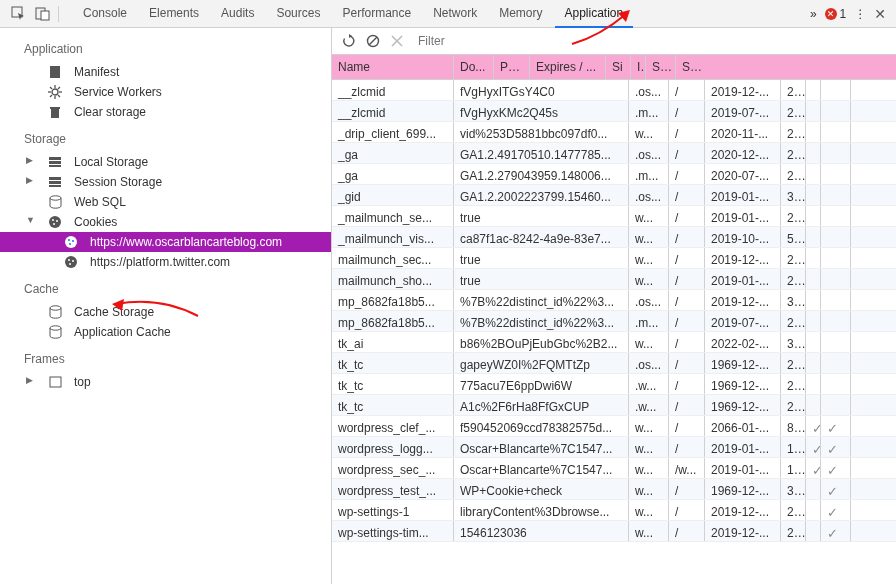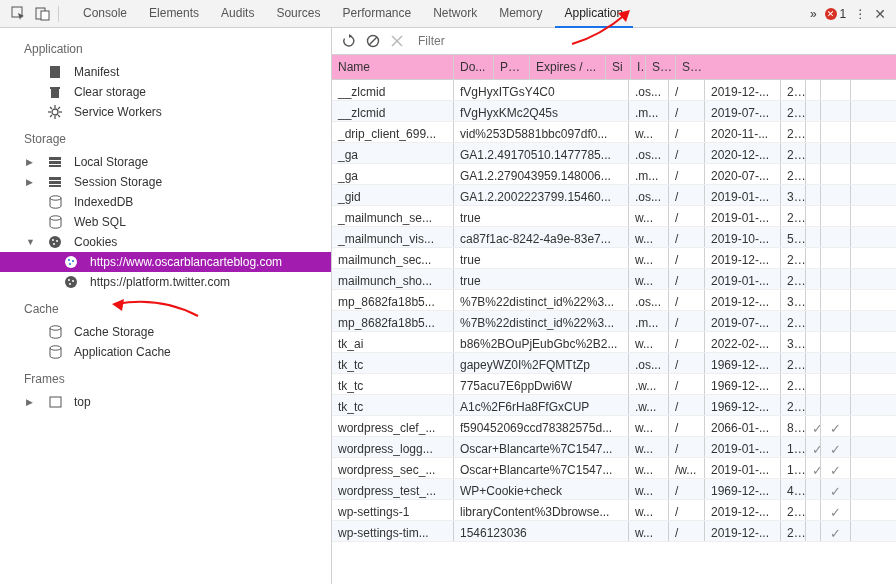--- a/index.html
+++ b/index.html
@@ -8,41 +8,41 @@
   .topbar .ico{width:24px;height:24px;display:flex;align-items:center;justify-content:center;color:#555}
   .tabs{display:flex;gap:2px;margin-left:10px;flex:1}
   .tab{padding:6px 10px;color:#555;border-bottom:2px solid transparent;cursor:default}
   .tab.active{color:#222;border-bottom:2px solid #1a73e8}
   .tb-right{display:flex;align-items:center;gap:8px;padding-right:4px}
   .err-badge{display:flex;align-items:center;gap:3px}
   .err-dot{width:12px;height:12px;border-radius:50%;background:#d93025;color:#fff;font-size:9px;display:flex;align-items:center;justify-content:center}
   .layout{display:flex;height:556px}
   .sidebar{width:332px;border-right:1px solid #d0d0d0;overflow:auto;padding:4px 0 10px;position:relative}
   .sec-title{color:#666;padding:10px 10px 6px 24px}
-  .row{display:flex;align-items:center;padding:3px 6px 3px 26px;gap:12px;color:#333}
+  .row{display:flex;align-items:flex-start;padding:3px 6px 3px 26px;gap:12px;color:#333}
   .row .tw{width:10px;display:inline-block;color:#6e6e6e;font-size:9px}
   .row .ri{width:14px;height:14px;display:flex;align-items:center;justify-content:center;color:#555}
   .sub .row{padding-left:42px}
   .row.sel{background:#a21caf;color:#fff}
   .row.sel *{color:#fff}
   .main{flex:1;display:flex;flex-direction:column;min-width:0}
   .toolbar{height:27px;border-bottom:1px solid #d0d0d0;display:flex;align-items:center;gap:10px;padding:0 10px}
   .toolbar .ti{width:14px;height:14px;display:flex;align-items:center;justify-content:center;color:#555}
   .toolbar .ti.dis{color:#bbb}
   .filter{flex:0 0 260px;height:20px;border:none;padding:2px 4px;color:#777;outline:none}
   .thead{height:25px;display:flex;border-bottom:1px solid #d0d0d0;background:#f9a8d4}
   .col{border-right:1px solid #d0d0d0;padding:5px 6px;overflow:hidden;white-space:nowrap;text-overflow:ellipsis;color:#333}
   .c-name{width:122px}
   .c-value{width:175px}
   .c-do{width:40px}
   .c-pa{width:36px}
   .c-ex{width:76px}
   .c-si{width:25px;}
   .c-h{width:15px;text-align:center}
-  .c-se{width:30px;text-align:center}
+  .c-se{width:30px;text-align:left}
   .c-sa{width:30px;border-right:none}
   .tbody{flex:1;overflow:auto}
   .trow{height:21px;display:flex;border-bottom:1px solid #eee}
   .trow:nth-child(even){background:#f5f8fc}
   .chk{color:#8a8a8a;font-size:13px}
   .arrow1{position:absolute;left:570px;top:8px;pointer-events:none}
   .arrow2{position:absolute;left:110px;top:270px;pointer-events:none}
   svg{display:block}
 </style>
 </head>
@@ -97,46 +97,46 @@
         <span class="ri">
           <svg width="12" height="14">
             <rect x="1" y="1" width="10" height="12" fill="#555"></rect>
           </svg>
         </span>
         <span>Manifest</span>
       </div>
       <div class="row">
         <span class="tw"></span>
         <span class="ri">
-          <svg width="12" height="14">
-            <rect x="2" y="4" width="8" height="9" fill="#555"></rect>
-            <rect x="1" y="2" width="10" height="2" fill="#555"></rect>
-          </svg>
-        </span>
-        <span>Clear storage</span>
-      </div>
-      <div class="row">
-        <span class="tw"></span>
-        <span class="ri">
           <svg width="14" height="14" viewBox="0 0 14 14">
             <circle cx="7" cy="7" r="3" fill="none" stroke="#555" stroke-width="1.3"></circle>
             <g stroke="#555" stroke-width="1.3">
               <line x1="7" y1="0" x2="7" y2="3"></line>
               <line x1="7" y1="11" x2="7" y2="14"></line>
               <line x1="0" y1="7" x2="3" y2="7"></line>
               <line x1="11" y1="7" x2="14" y2="7"></line>
               <line x1="2" y1="2" x2="4" y2="4"></line>
               <line x1="10" y1="10" x2="12" y2="12"></line>
               <line x1="12" y1="2" x2="10" y2="4"></line>
               <line x1="4" y1="10" x2="2" y2="12"></line>
             </g>
           </svg>
         </span>
         <span>Service Workers</span>
       </div>
+      <div class="row">
+        <span class="tw"></span>
+        <span class="ri">
+          <svg width="12" height="14">
+            <rect x="2" y="4" width="8" height="9" fill="#555"></rect>
+            <rect x="1" y="2" width="10" height="2" fill="#555"></rect>
+          </svg>
+        </span>
+        <span>Clear storage</span>
+      </div>
       <div class="sec-title">Storage</div>
       <div class="row">
         <span class="tw">▶</span>
         <span class="ri">
           <svg width="14" height="12">
             <rect x="1" y="1" width="12" height="3" fill="#555"></rect>
             <rect x="1" y="5" width="12" height="3" fill="#555"></rect>
             <rect x="1" y="9" width="12" height="2" fill="#555"></rect>
           </svg>
         </span>
@@ -145,30 +145,20 @@
       <div class="row">
         <span class="tw">▶</span>
         <span class="ri">
           <svg width="14" height="12">
             <rect x="1" y="1" width="12" height="3" fill="#555"></rect>
             <rect x="1" y="5" width="12" height="3" fill="#555"></rect>
             <rect x="1" y="9" width="12" height="2" fill="#555"></rect>
           </svg>
         </span>
         <span>Session Storage</span>
-      </div>
-      <div class="row">
-        <span class="tw"></span>
-        <span class="ri">
-          <svg width="13" height="14">
-            <ellipse cx="6.5" cy="3" rx="5.5" ry="2.2" fill="none" stroke="#555"></ellipse>
-            <path d="M1 3 V11 A5.5 2.2 0 0 0 12 11 V3" fill="none" stroke="#555"></path>
-          </svg>
-        </span>
-        <span>IndexedDB</span>
       </div>
       <div class="row">
         <span class="tw"></span>
         <span class="ri">
           <svg width="13" height="14">
             <ellipse cx="6.5" cy="3" rx="5.5" ry="2.2" fill="none" stroke="#555"></ellipse>
             <path d="M1 3 V11 A5.5 2.2 0 0 0 12 11 V3" fill="none" stroke="#555"></path>
           </svg>
         </span>
         <span>Web SQL</span>
@@ -487,21 +477,21 @@
           <div class="col c-h chk">✓</div>
           <div class="col c-se chk">✓</div>
           <div class="col c-sa"></div>
         </div>
         <div class="trow">
           <div class="col c-name">wordpress_test_...</div>
           <div class="col c-value">WP+Cookie+check</div>
           <div class="col c-do">w...</div>
           <div class="col c-pa">/</div>
           <div class="col c-ex">1969-12-...</div>
-          <div class="col c-si">46</div>
+          <div class="col c-si">36</div>
           <div class="col c-h"></div>
           <div class="col c-se chk">✓</div>
           <div class="col c-sa"></div>
         </div>
         <div class="trow">
           <div class="col c-name">wp-settings-1</div>
           <div class="col c-value">libraryContent%3Dbrowse...</div>
           <div class="col c-do">w...</div>
           <div class="col c-pa">/</div>
           <div class="col c-ex">2019-12-...</div>

